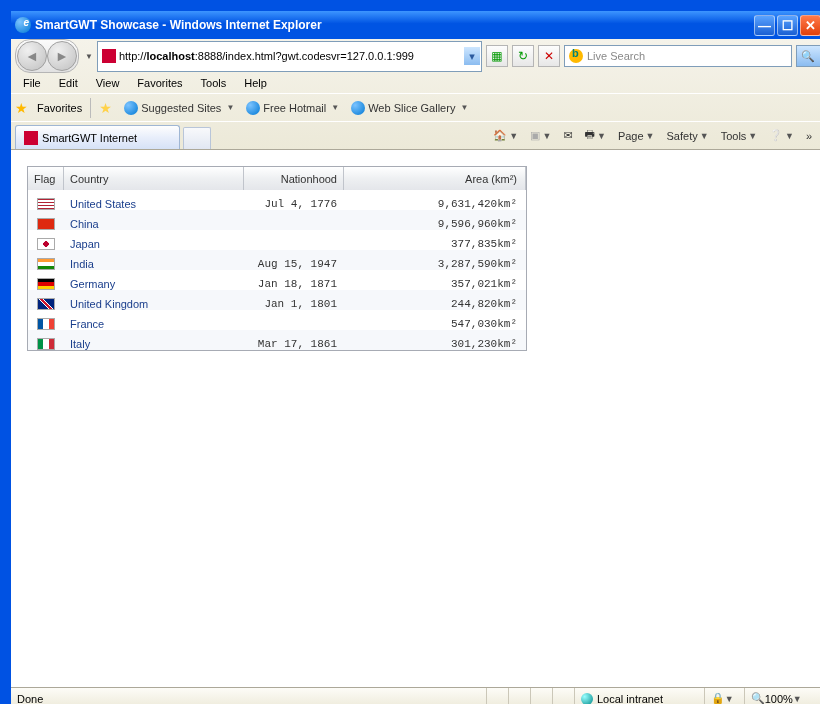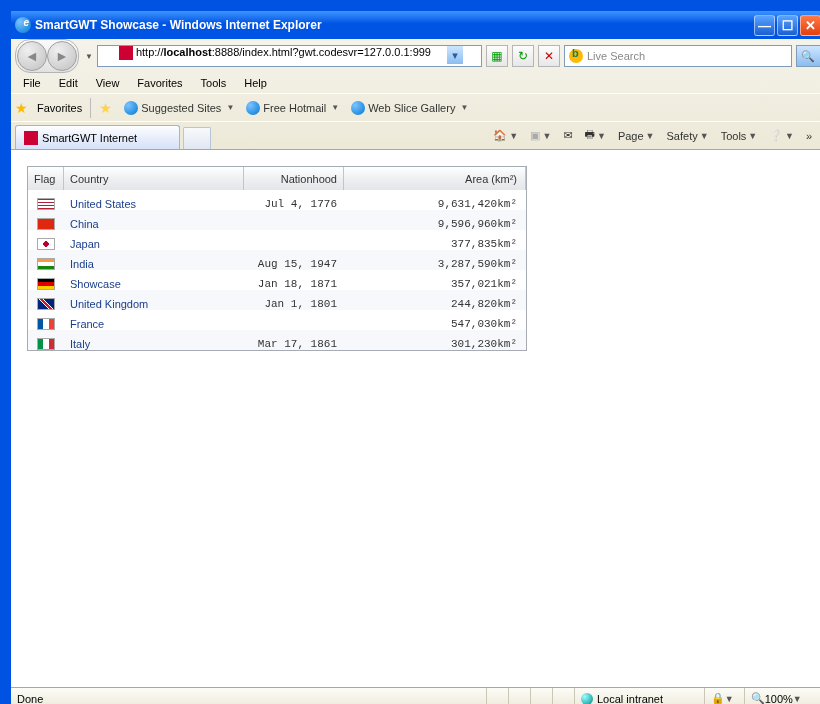--- a/index.html
+++ b/index.html
@@ -12,21 +12,21 @@
 .window-buttons { display: flex; gap: 2px; }
 .window-buttons div { width: 21px; height: 21px; border-radius: 3px; display: flex; align-items: center; justify-content: center; color: #fff; font-weight: bold; font-size: 13px; border: 1px solid rgba(255,255,255,.5); }
 .btn-min { background: linear-gradient(#5aa3ff,#1a5fd3); }
 .btn-max { background: linear-gradient(#5aa3ff,#1a5fd3); }
 .btn-close { background: linear-gradient(#ff7a4a,#e3400a); }
 
 .toolbar-area { background: linear-gradient(#f5f3ea,#ece9d8); border-bottom: 1px solid #aca899; }
 .navbar { height: 34px; display: flex; align-items: center; padding: 2px 4px; gap: 4px; }
 .nav-btn { width: 30px; height: 30px; border-radius: 50%; background: radial-gradient(circle at 35% 30%, #f0f0f0, #c0c0c0); border: 1px solid #a0a0a0; display: flex; align-items: center; justify-content: center; color: #888; font-size: 14px; }
 .nav-back-fwd { display: flex; background: linear-gradient(#fbfbfb,#e1e1e1); border: 1px solid #b5b5b5; border-radius: 15px; padding: 1px; }
-.url-box { flex: 1; height: 22px; border: 1px solid #7f9db9; background: #fff; display: flex; align-items: flex-start; padding: 0 18px; }
+.url-box { flex: 1; height: 31px; border: 1px solid #7f9db9; background: #fff; display: flex; align-items: center; padding: 0 1px; }
 .url-box .site-icon { width: 14px; height: 14px; background: #c03; margin: 0 3px; }
 .url-box .url { flex: 1; font-size: 11px; color: #000; white-space: nowrap; overflow: hidden; }
 .url-box .url .host { font-weight: bold; }
 .url-box .drop { width: 16px; height: 18px; background: linear-gradient(#cde6ff,#8bbcf0); display: flex; align-items: center; justify-content: center; color: #2b5a9e; margin-left: 2px; }
 .small-btn { width: 22px; height: 22px; border: 1px solid #b5b5b5; background: linear-gradient(#fdfdfd,#e7e7e7); display: flex; align-items: center; justify-content: center; font-size: 12px; }
 .search-box { width: 228px; height: 22px; border: 1px solid #7f9db9; background: #fff; display: flex; align-items: center; }
 .search-box .bing { width: 14px; height: 14px; border-radius: 50%; background: #ffb900; margin: 0 4px; position: relative; }
 .search-box .bing::after { content: 'b'; position: absolute; left: 3px; top: -2px; color: #008373; font-weight: bold; font-size: 11px; }
 .search-box .ph { color: #888; flex: 1; }
 .search-go { width: 25px; height: 22px; background: linear-gradient(#cde6ff,#8bbcf0); border: 1px solid #7f9db9; display: flex; align-items: center; justify-content: center; color: #0a4a9a; }
@@ -213,21 +213,21 @@
               <span class="flag-img" style="background: linear-gradient(rgb(255, 153, 51) 0px, rgb(255, 153, 51) 33%, rgb(255, 255, 255) 33%, rgb(255, 255, 255) 67%, rgb(19, 136, 8) 67%, rgb(19, 136, 8) 100%);"></span>
             </div>
             <div class="gc country">India</div>
             <div class="gc nation">Aug 15, 1947</div>
             <div class="gc area">3,287,590km²</div>
           </div>
           <div class="gr">
             <div class="gc flag">
               <span class="flag-img" style="background: linear-gradient(rgb(0, 0, 0) 0px, rgb(0, 0, 0) 33%, rgb(221, 0, 0) 33%, rgb(221, 0, 0) 67%, rgb(255, 206, 0) 67%, rgb(255, 206, 0) 100%);"></span>
             </div>
-            <div class="gc country">Showcase</div>
+            <div class="gc country">Germany</div>
             <div class="gc nation">Jan 18, 1871</div>
             <div class="gc area">357,021km²</div>
           </div>
           <div class="gr">
             <div class="gc flag">
               <span class="flag-img" style="background: linear-gradient(45deg, rgb(0, 36, 125) 40%, rgb(255, 255, 255) 40%, rgb(255, 255, 255) 45%, rgb(207, 20, 43) 45%, rgb(207, 20, 43) 55%, rgb(255, 255, 255) 55%, rgb(255, 255, 255) 60%, rgb(0, 36, 125) 60%);"></span>
             </div>
             <div class="gc country">United Kingdom</div>
             <div class="gc nation">Jan 1, 1801</div>
             <div class="gc area">244,820km²</div>

